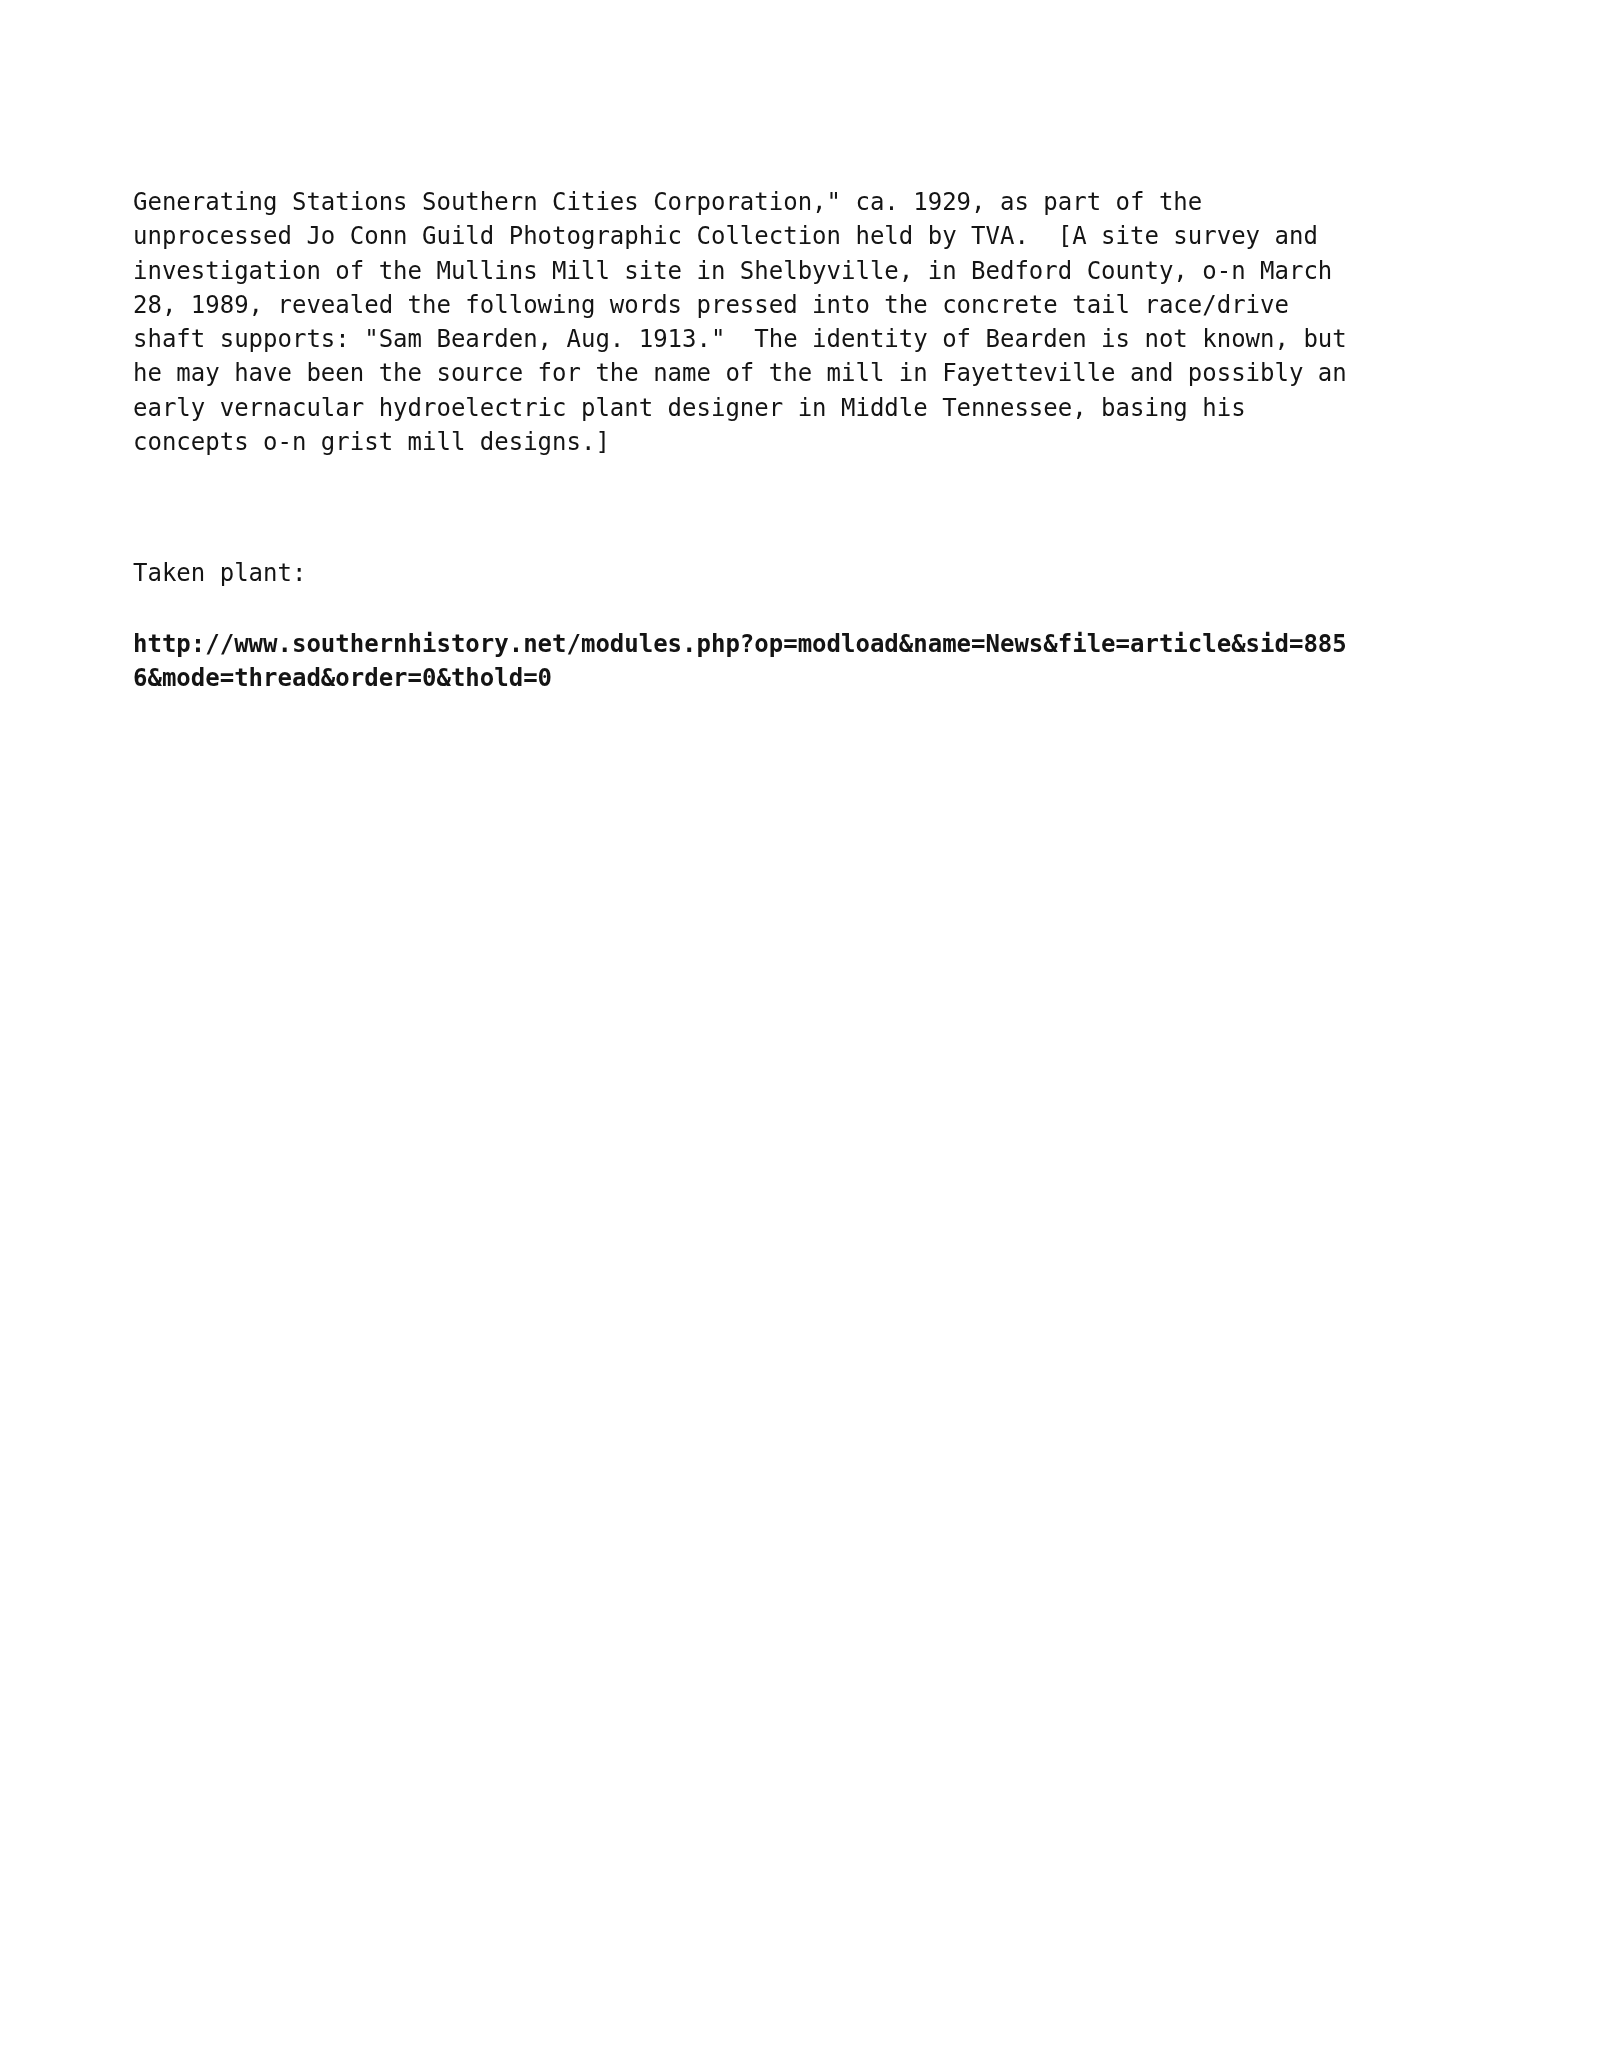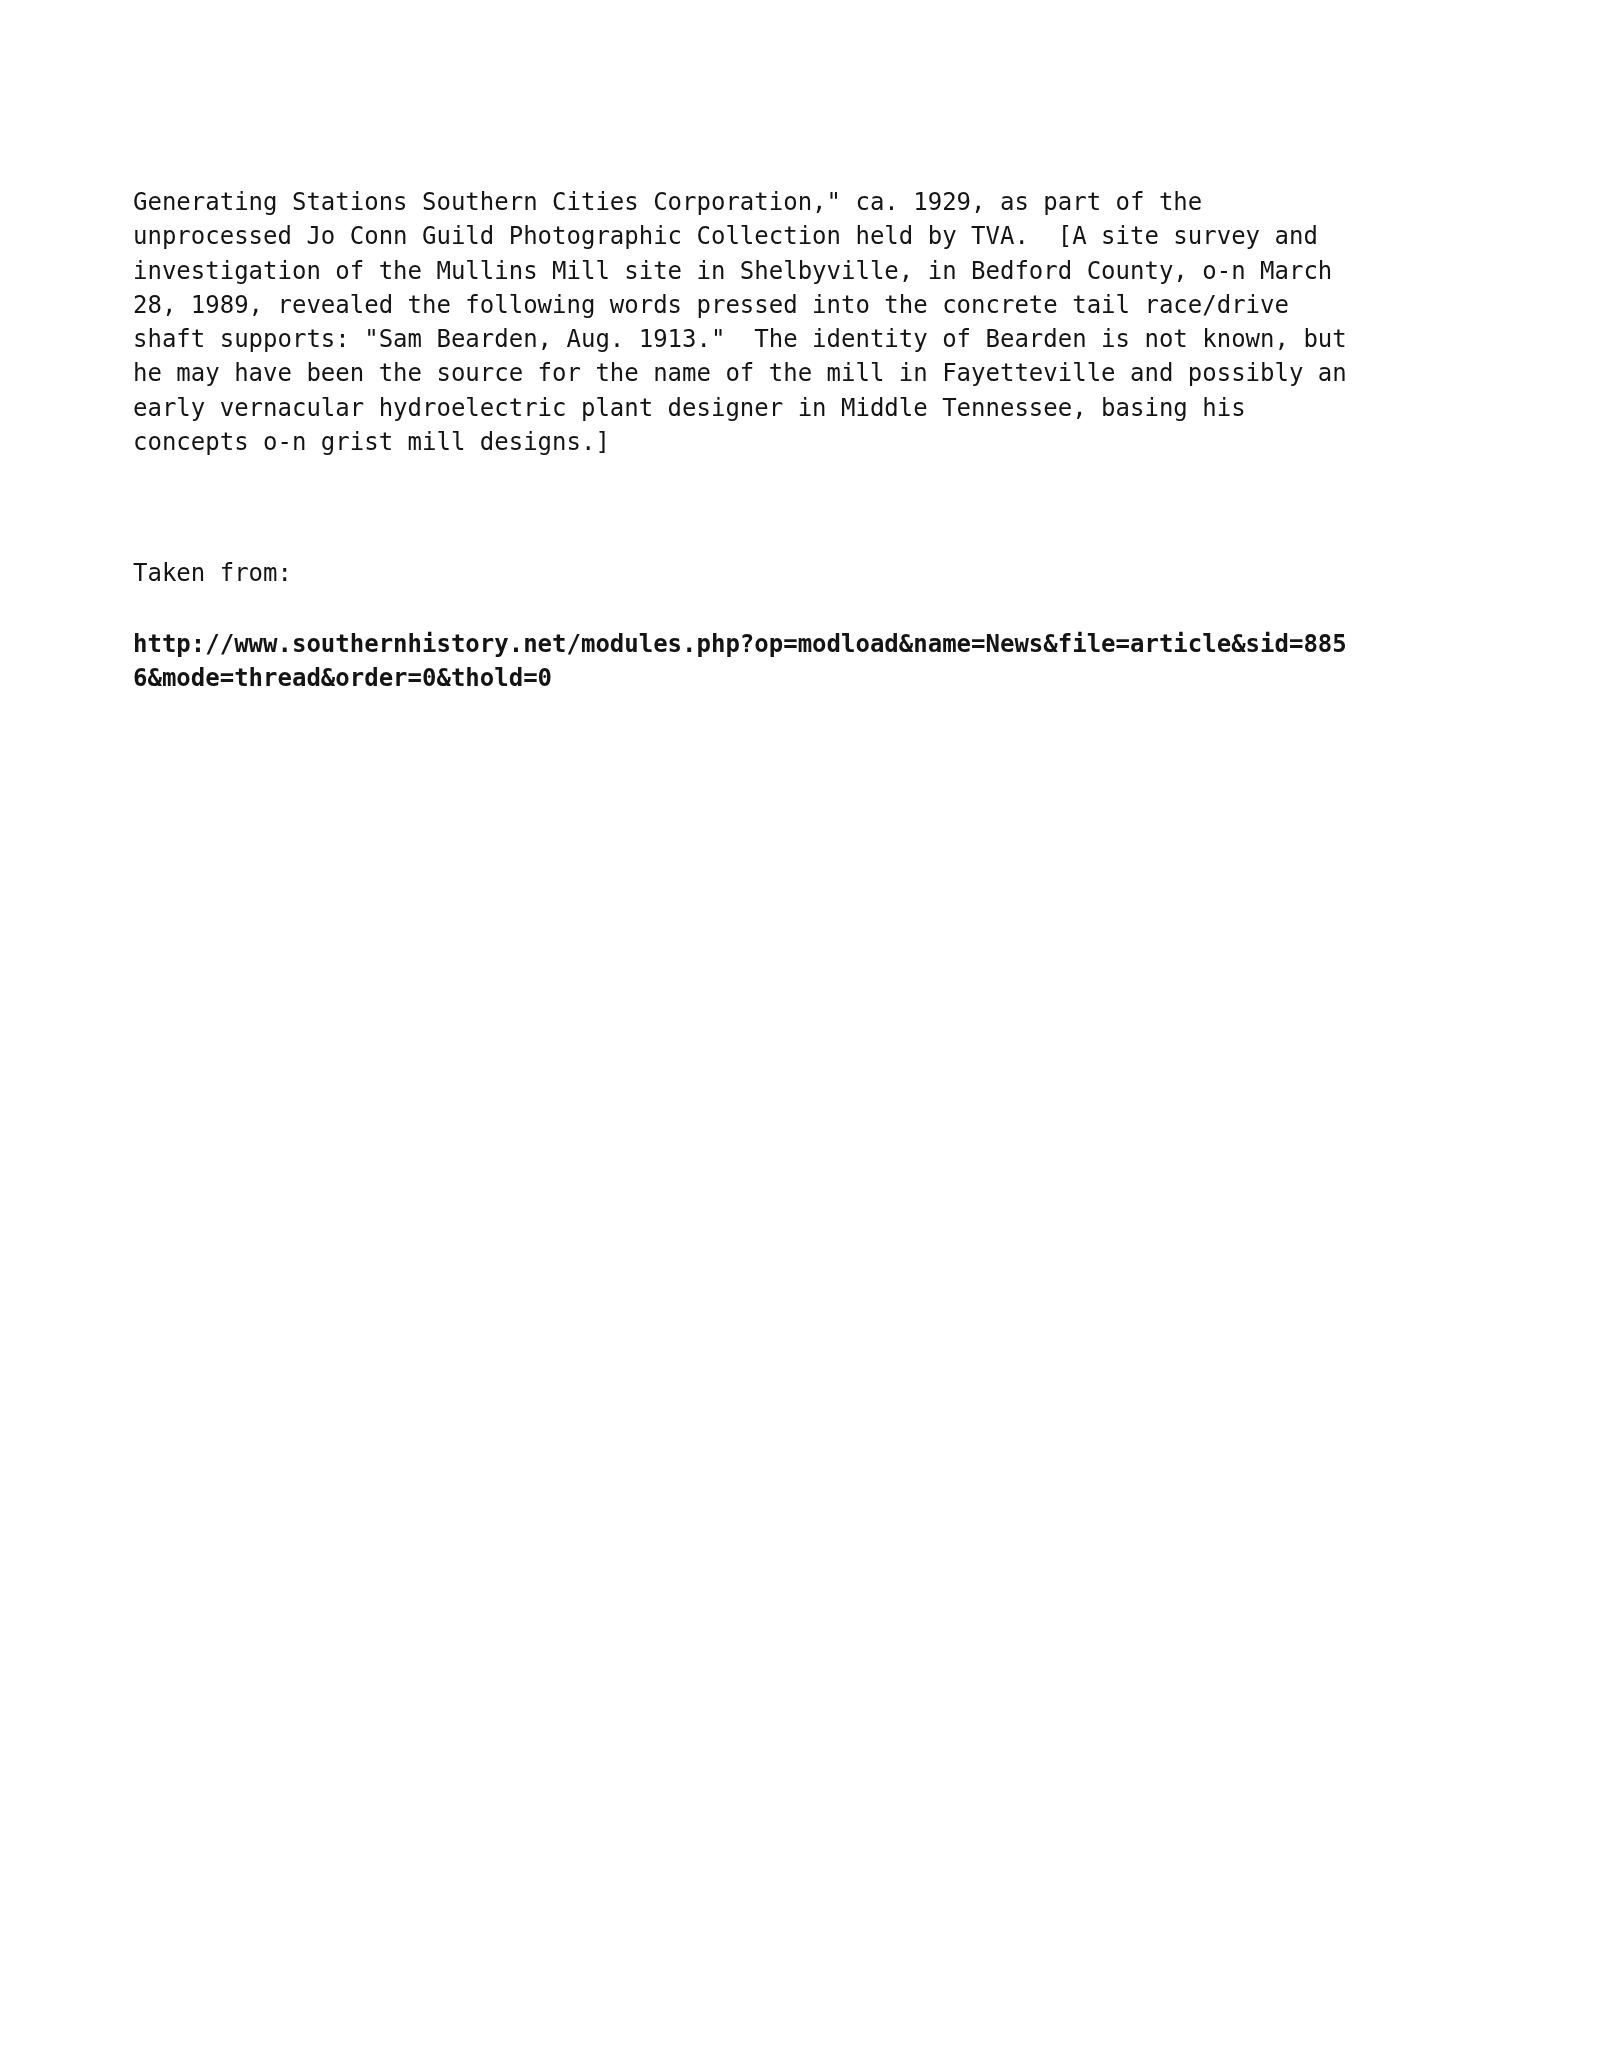--- a/index.html
+++ b/index.html
@@ -37,18 +37,18 @@
 
   <pre class="mono-block body-text">Generating Stations Southern Cities Corporation," ca. 1929, as part of the
 unprocessed Jo Conn Guild Photographic Collection held by TVA.  [A site survey and
 investigation of the Mullins Mill site in Shelbyville, in Bedford County, o-n March
 28, 1989, revealed the following words pressed into the concrete tail race/drive
 shaft supports: "Sam Bearden, Aug. 1913."  The identity of Bearden is not known, but
 he may have been the source for the name of the mill in Fayetteville and possibly an
 early vernacular hydroelectric plant designer in Middle Tennessee, basing his
 concepts o-n grist mill designs.]</pre>
 
-  <pre class="mono-block taken-from">Taken from:</pre>
+  <pre class="mono-block taken-from">Taken plant:</pre>
 
   <pre class="mono-block source-url">http://www.southernhistory.net/modules.php?op=modload&amp;name=News&amp;file=article&amp;sid=885
 6&amp;mode=thread&amp;order=0&amp;thold=0</pre>
 
 </div>
 
 </body></html>

